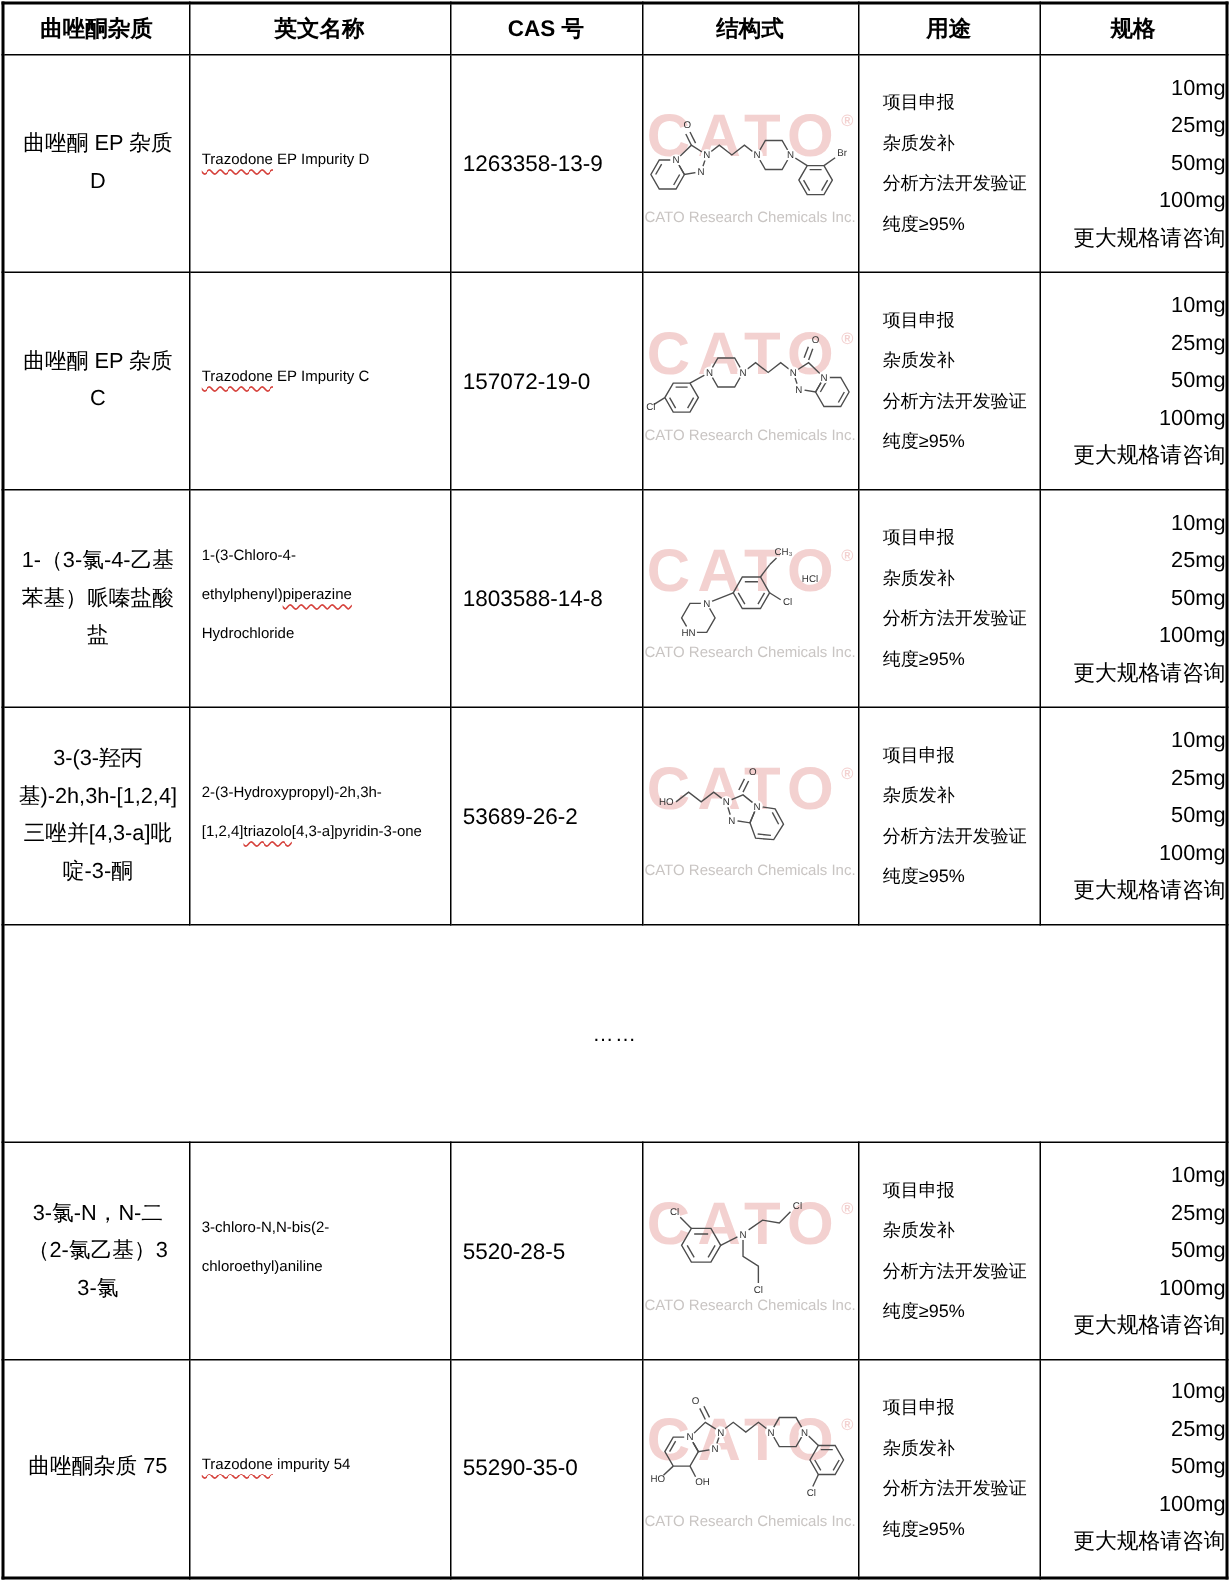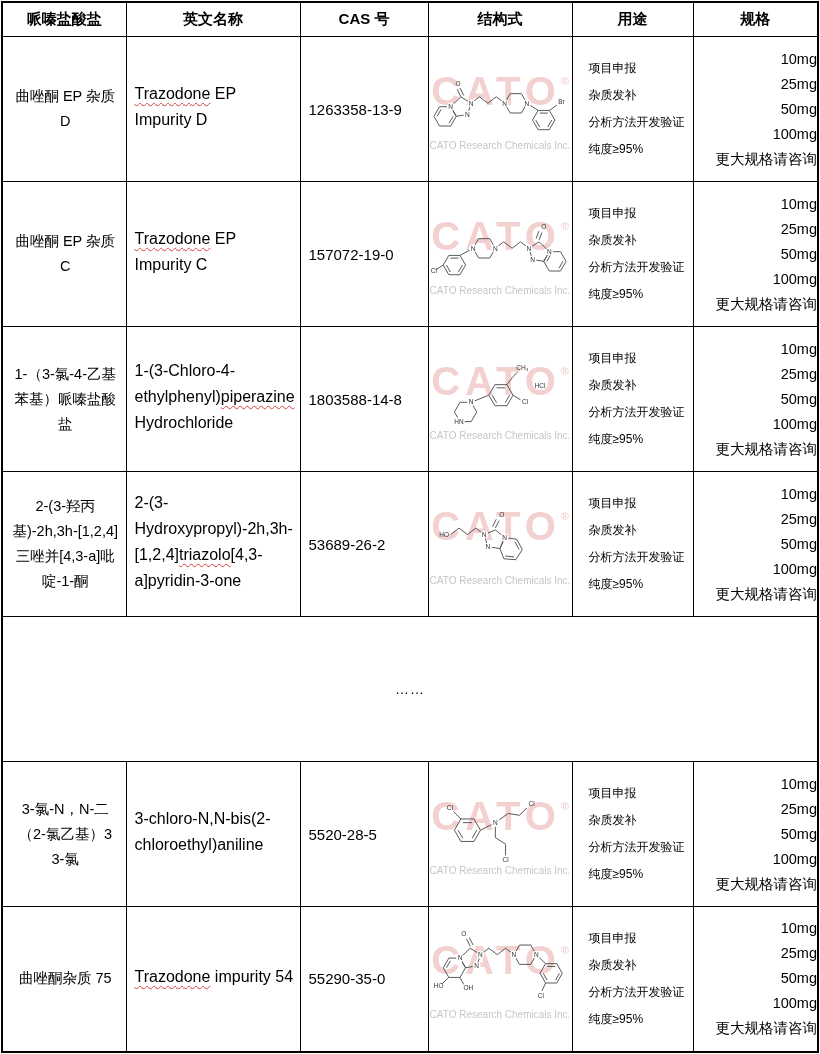--- a/index.html
+++ b/index.html
@@ -5,21 +5,21 @@
   html,body{margin:0;padding:0;background:#fff;}
   body{width:820px;height:1054px;overflow:hidden;color:#000;
        font-family:"Liberation Sans","DejaVu Sans",sans-serif;}
   table.main{border-collapse:collapse;table-layout:fixed;width:816px;margin:1px;
              border:2px solid #000;}
   td,th{border:1px solid #000;vertical-align:middle;padding:0;overflow:hidden;}
   th{font-size:15px;font-weight:700;text-align:center;height:33px;}
   tr.h-row{height:145px;}
   tr.h-ell{height:145px;}
   td.cn{font-size:14.5px;line-height:25px;padding:4px 6px 4px 8px;text-align:center;}
-  td.en{font-size:16px;line-height:26px;padding:0 4px 4px 8px;word-break:break-word;}
+  td.en{font-size:10px;line-height:26px;padding:0 4px 4px 8px;word-break:break-word;}
   td.cas{font-size:15px;padding-left:8px;}
   td.usage div{font-size:12px;line-height:27px;padding-left:16px;white-space:nowrap;}
   td.spec div{font-size:14.5px;line-height:25px;padding-left:10px;white-space:nowrap;text-align:right;}
   td.ell{text-align:center;font-size:14px;letter-spacing:1px;}
   .sq{text-decoration:underline;text-decoration-style:wavy;
       text-decoration-color:#d6423c;text-decoration-thickness:1px;text-underline-offset:3px;}
   td.struct-cell{position:relative;}
   .struct-box{position:relative;width:142px;height:121px;margin:0 auto;}
   .wm{position:absolute;inset:0;text-align:center;z-index:0;}
   .wm-logo{position:absolute;top:22px;left:0;right:0;font-size:40px;font-weight:700;
@@ -41,21 +41,21 @@
     <col style="width:124px">
       <col style="width:174px">
       <col style="width:128px">
     <col style="width:144px">
       <col style="width:121px">
       <col style="width:125px">
   </colgroup>
 
   <tbody>
       <tr>
-    <th>哌嗪盐酸盐</th>
+    <th>曲唑酮杂质</th>
     <th>英文名称</th>
     <th>CAS 号</th>
     <th>结构式</th>
     <th>用途</th>
     <th>规格</th>
   </tr>
 
   <tr class="h-row">
     <td class="cn">曲唑酮 EP 杂质 D</td>
     <td class="en"><span class="sq">Trazodone</span><span> EP Impurity D</span></td>
@@ -205,21 +205,21 @@
     <td class="spec">
       <div>10mg</div>
       <div>25mg</div>
       <div>50mg</div>
       <div>100mg</div>
       <div>更大规格请咨询</div>
     </td>
   </tr>
 
   <tr class="h-row">
-    <td class="cn">2-(3-羟丙基)-2h,3h-[1,2,4]三唑并[4,3-a]吡啶-1-酮</td>
+    <td class="cn">3-(3-羟丙基)-2h,3h-[1,2,4]三唑并[4,3-a]吡啶-3-酮</td>
     <td class="en"><span>2-(3-Hydroxypropyl)-2h,3h-[1,2,4]</span><span class="sq">triazolo</span><span>[4,3-a]pyridin-3-one</span></td>
     <td class="cas">53689-26-2</td>
     <td class="struct-cell">
       <div class="struct-box">
         <div class="wm">
           <div class="wm-logo"><span>CATO</span><span class="wm-reg">®</span></div>
           <div class="wm-cap">CATO Research Chemicals Inc.</div>
         </div>
         <svg class="mol" width="140" height="107" viewBox="0 0 150 115">
           <polyline points="22,52 31,45 40,52 49,45 58,52"></polyline>

